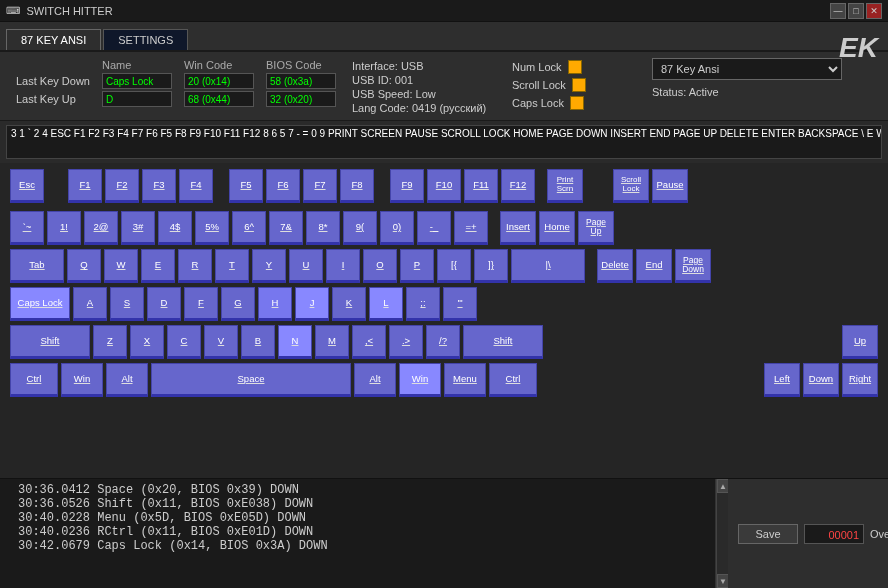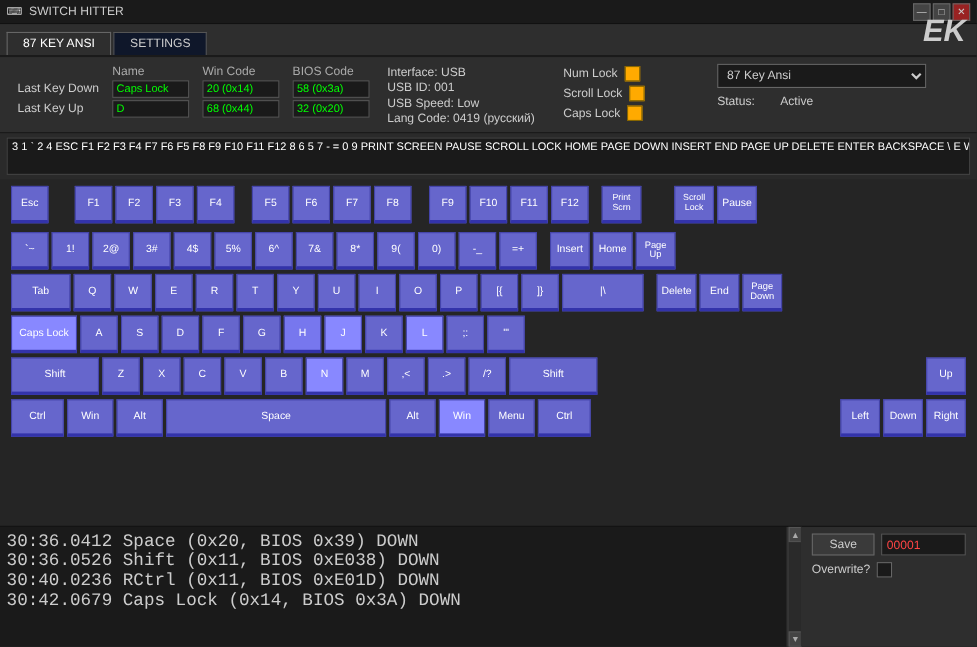--- a/index.html
+++ b/index.html
@@ -166,20 +166,21 @@
       background: #252525;
       padding: 6px 10px;
       display: flex;
       flex-direction: column;
       gap: 4px;
     }
     .key-row {
       display: flex;
       gap: 3px;
       align-items: flex-start;
+      text-decoration: underline;
     }
     .key {
       background: #6666cc;
       border: 1px solid #4444aa;
       border-bottom: 3px solid #3333aa;
       color: #fff;
       font-size: 9.5px;
       min-width: 34px;
       height: 34px;
       display: flex;
@@ -205,23 +206,23 @@
     
     #bottom-section {
       display: flex;
       height: 110px;
       background: #2a2a2a;
       border-top: 1px solid #111;
     }
     #log-panel {
       flex: 1;
       background: #1a1a1a;
-      padding: 4px 6px;
+      padding: 4px 18px;
       font-family: 'Courier New', monospace;
-      font-size: 16px;
+      font-size: 12px;
       color: #ccc;
       overflow: hidden;
       border-right: 1px solid #333;
     }
     #log-scrollbar {
       width: 12px;
       background: #2a2a2a;
       border-left: 1px solid #444;
       display: flex;
       flex-direction: column;
@@ -235,55 +236,54 @@
     }
     .scroll-track {
       flex: 1;
       background: #2a2a2a;
     }
     #right-controls {
       width: 160px;
       background: #2e2e2e;
       padding: 6px 10px;
       display: flex;
-      flex-direction: column;
       gap: 6px;
     }
     .save-row { display: flex; align-items: center; gap: 6px; }
     #save-btn {
       background: #3a3a3a;
       border: 1px solid #666;
       color: #ccc;
       padding: 3px 10px;
       font-size: 11px;
       cursor: pointer;
       width: 60px;
     }
     #save-counter {
       background: #1a1a1a;
       border: 1px solid #555;
       color: #ff4444;
       font-size: 11px;
-      text-align: left;
-      width: 82px;
+      text-align: right;
+      width: 60px;
       height: 20px;
       line-height: 20px;
       padding: 0 4px;
     }
     .overwrite-row { display: flex; align-items: center; gap: 6px; font-size: 11px; color: #ccc; }
     #overwrite-check {
       width: 14px; height: 14px;
       background: #1a1a1a;
       border: 1px solid #666;
     }
     
     #ek-logo {
       position: absolute;
       right: 10px;
-      top: 12px;
+      top: 32px;
       font-size: 28px;
       font-weight: bold;
       color: #ccc;
       font-style: italic;
     }
   </style>
 </head>
 <body>
 
 <div id="titlebar">
@@ -353,21 +353,21 @@
       <div class="led-row">
         <span>Caps Lock</span>
         <div class="led on"></div>
       </div>
     </div>
 
     <div id="far-right">
       <select id="keyboard-select"><option>87 Key Ansi</option><option>87 Key ISO</option><option>104 Key ANSI</option></select>
       <div class="status-row">
         <span>Status:</span>
-        <span style="margin-left:20px;">Active</span>
+        <span style="margin-left:0;">Active</span>
       </div>
     </div>
 
   </div>
 
   <div id="log-strip">3 1 ` 2 4 ESC F1 F2 F3 F4 F7 F6 F5 F8 F9 F10 F11 F12 8 6 5 7 - = 0 9 PRINT SCREEN PAUSE  SCROLL LOCK HOME PAGE DOWN INSERT END PAGE UP DELETE ENTER BACKSPACE \ E W Q TAB R Y U T</div>
 
   <div id="keyboard-section">
 
     <div class="key-row">
@@ -481,20 +481,21 @@
       <div class="key key-nav">Down</div>
       <div class="key key-nav">Right</div>
     </div>
 
   </div>
 
   <div id="bottom-section">
     <div id="log-panel">
       <div>30:36.0412 Space (0x20, BIOS 0x39) DOWN</div>
       <div>30:36.0526 Shift (0x11, BIOS 0xE038) DOWN</div>
+      <div>30:40.0228 Menu (0x5D, BIOS 0xE05D) DOWN</div>
       <div>30:40.0236 RCtrl (0x11, BIOS 0xE01D) DOWN</div>
       <div>30:42.0679 Caps Lock (0x14, BIOS 0x3A) DOWN</div>
     </div>
     <div id="log-scrollbar">
       <div class="scroll-btn">▲</div>
       <div class="scroll-track"></div>
       <div class="scroll-btn">▼</div>
     </div>
     <div id="right-controls">
       <div class="save-row">

